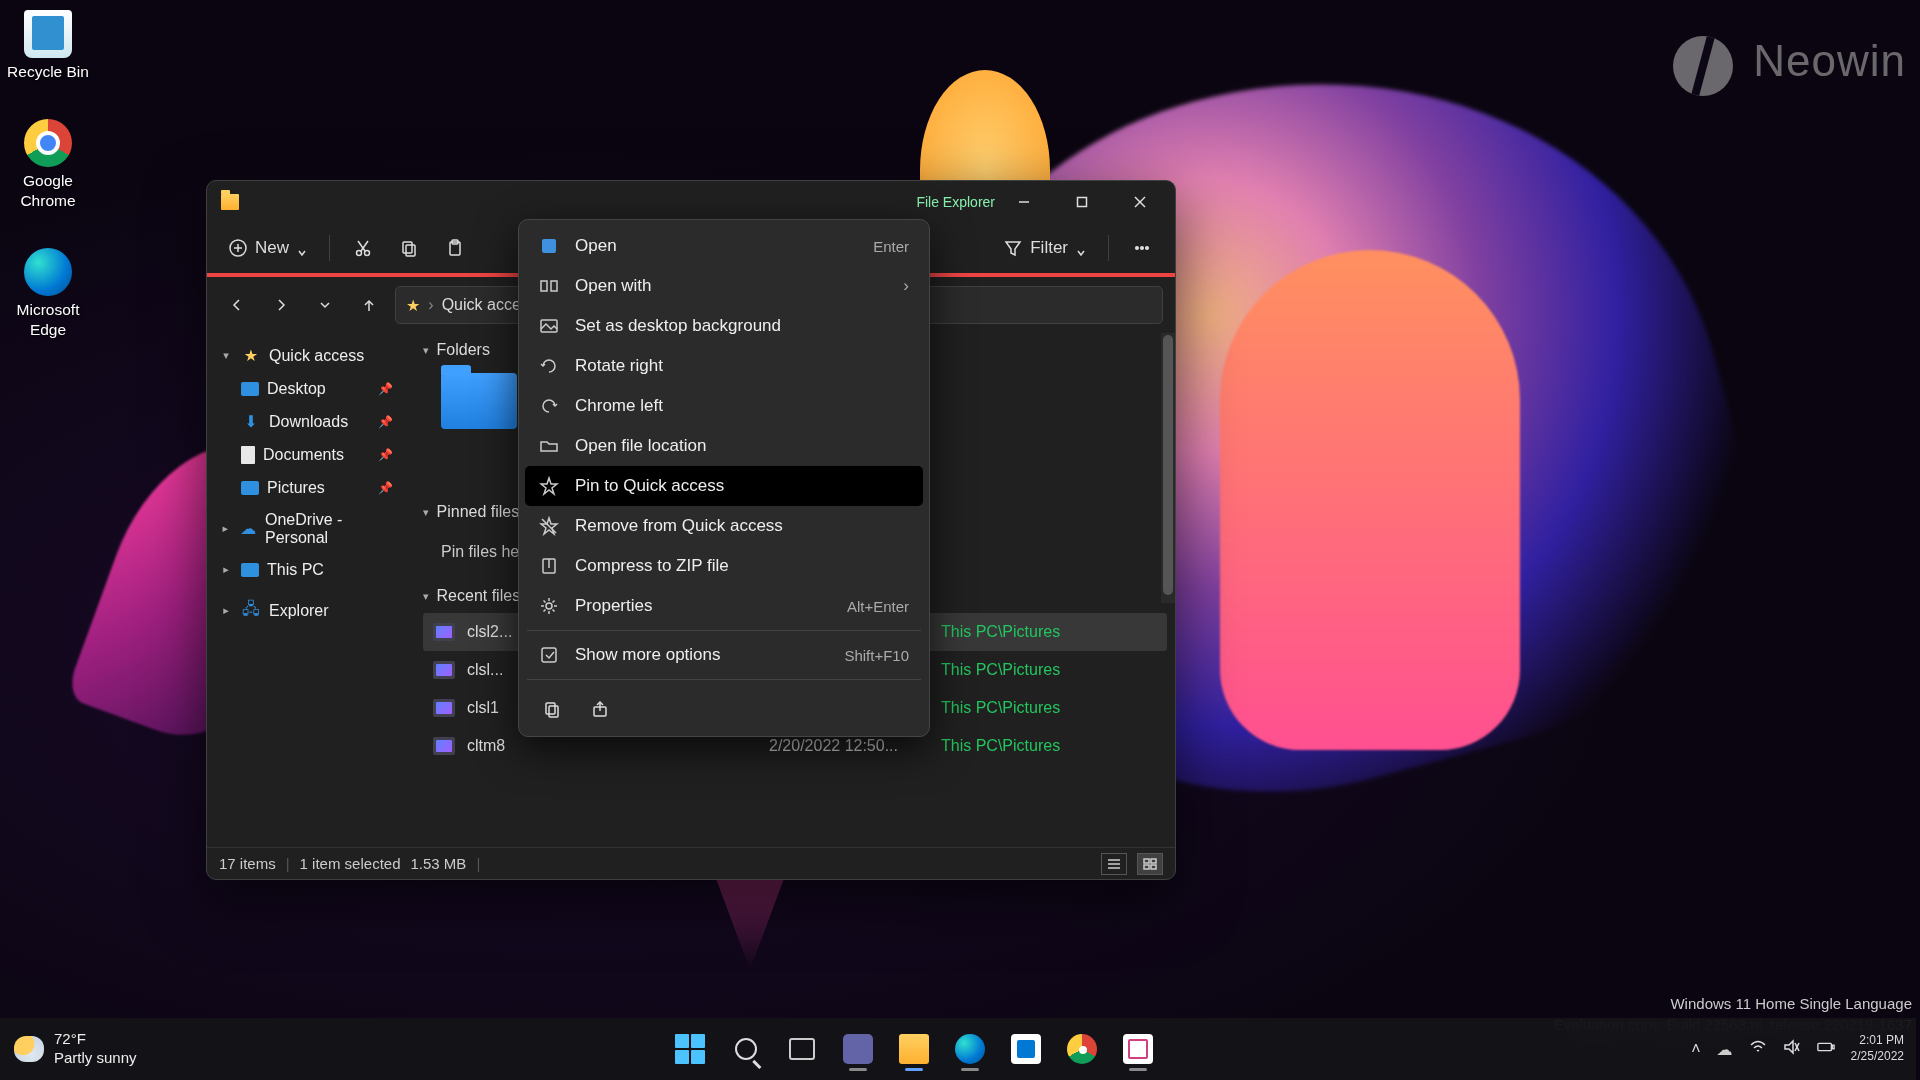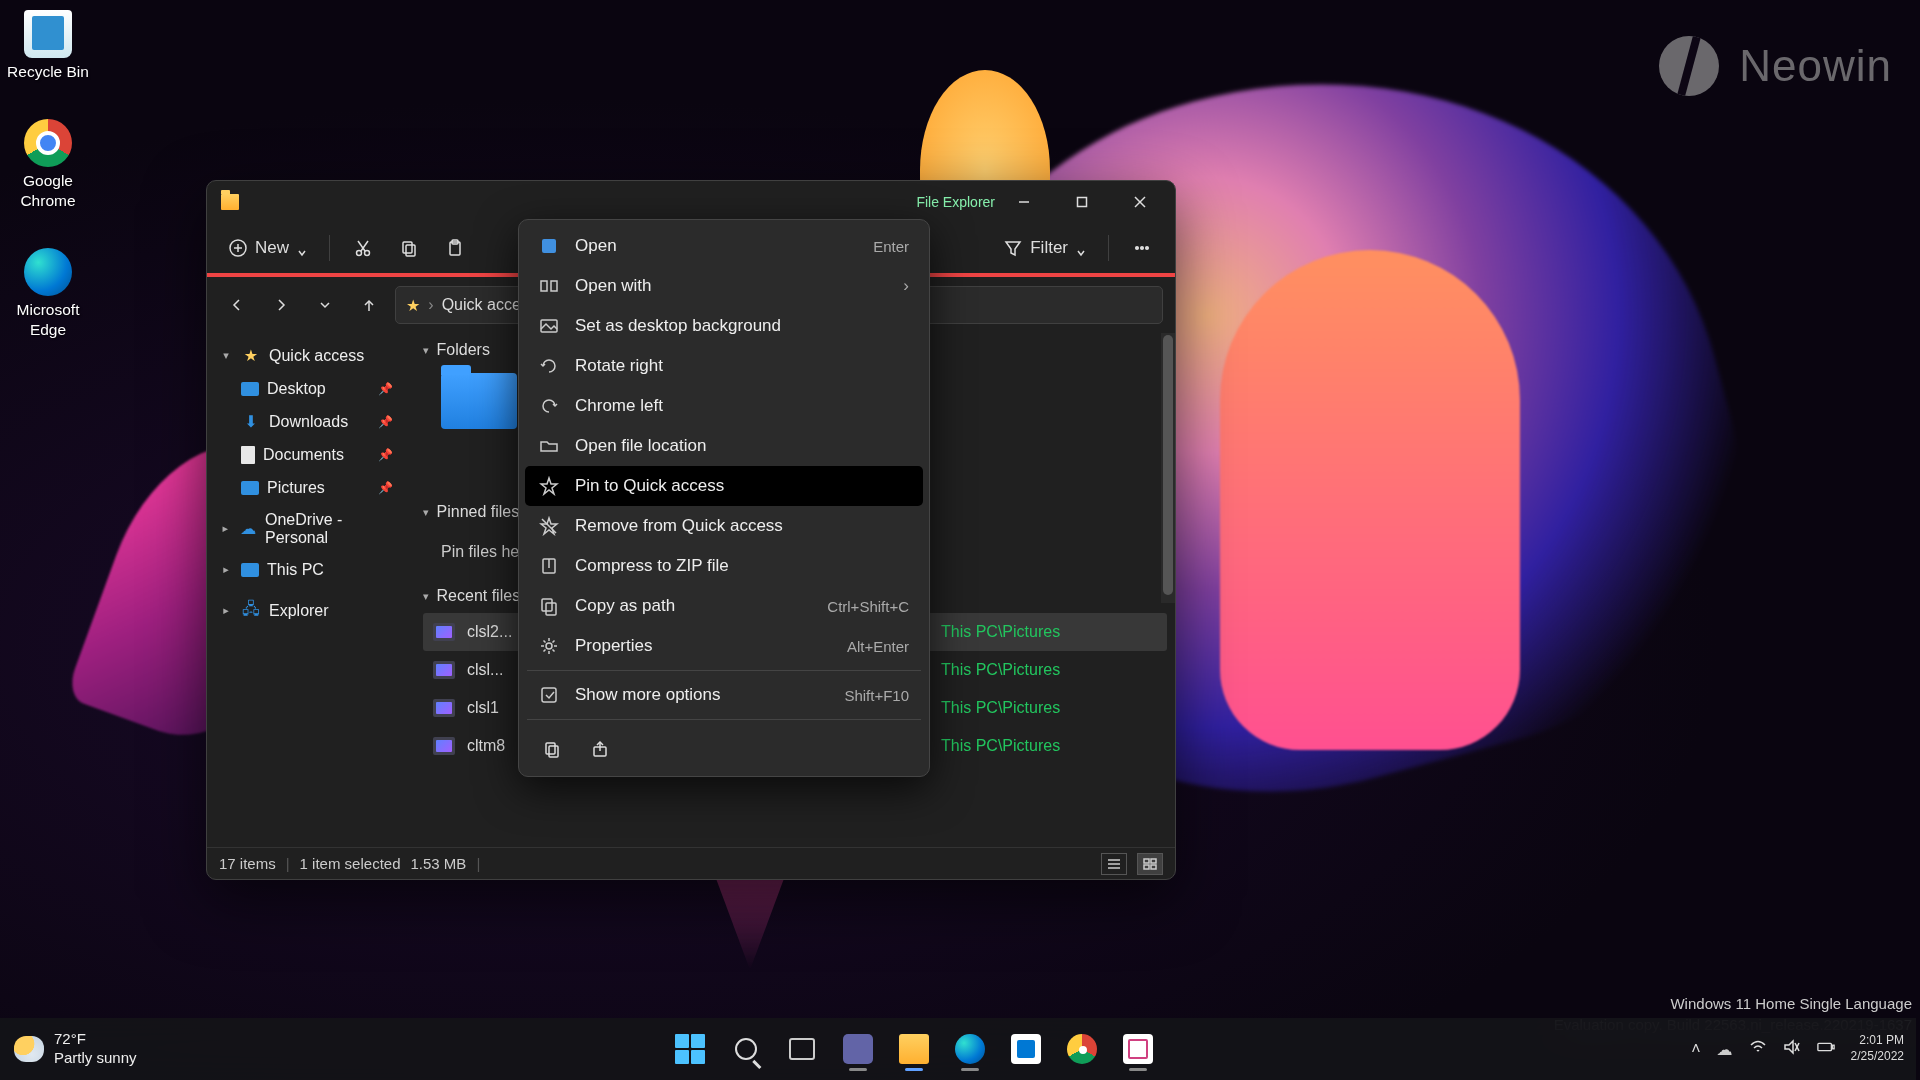--- a/index.html
+++ b/index.html
@@ -18,21 +18,21 @@
 .desktop-icon { width: 84px; display: flex; flex-direction: column; align-items: center; gap: 4px; cursor: pointer; }
 .desktop-icon .icon { width: 48px; height: 48px; }
 .desktop-icon .label { color: #fff; font-size: 15.5px; text-align: center; text-shadow: 1px 1px 2px rgba(0,0,0,0.8); line-height: 1.25; }
 .recycle-bin-icon { background: linear-gradient(180deg, #fff 0%, #d0e8f0 100%); border-radius: 4px 4px 8px 8px; position: relative; }
 .recycle-bin-icon::before { content:''; position:absolute; inset:6px 8px 8px 8px; background: #3090d0; border-radius: 2px; }
 .chrome-icon { border-radius: 50%; background: conic-gradient(#db4437 0deg 120deg, #0f9d58 120deg 240deg, #ffcd40 240deg 360deg); position: relative; }
 .chrome-icon::after { content:''; position:absolute; inset:12px; background:#4285f4; border:4px solid #fff; border-radius:50%; }
 .edge-icon { border-radius: 50%; background: radial-gradient(circle at 30% 30%, #30e0d0 0%, #0078d4 60%, #005090 100%); }
 
 
-.watermark-logo { position: absolute; top: 36px; right: 28px; display: flex; align-items: center; gap: 20px; opacity: 0.6; }
+.watermark-logo { position: absolute; top: 36px; right: 14px; display: flex; align-items: flex-start; gap: 20px; opacity: 0.6; }
 .watermark-logo .nlogo { width: 60px; height: 60px; border-radius: 50%; background: #aaa; position: relative; overflow: hidden; }
 .watermark-logo .nlogo::before { content:''; position:absolute; left:26px; top:-5px; width:8px; height:70px; background:#100818; transform: rotate(15deg); }
 .watermark-logo .txt { color: #aaa; font-size: 44px; font-weight: 400; letter-spacing: 1px; }
 
 .build-info { position: absolute; bottom: 45px; right: 8px; text-align: right; color: #ccc; font-size: 15px; line-height: 1.4; }
 
 
 .explorer { position: absolute; top: 180px; left: 206px; width: 970px; height: 700px; background: #202020; border: 1px solid #404040; border-radius: 10px; display: flex; flex-direction: column; box-shadow: 0 20px 60px rgba(0,0,0,0.6); overflow: hidden; }
 .titlebar { height: 42px; display: flex; align-items: center; padding: 0 6px 0 14px; }
 .titlebar .app-icon { width: 18px; height: 16px; background: linear-gradient(180deg, #ffd060 0%, #ffb030 100%); border-radius: 1px; position: relative; margin-right: 10px; }
@@ -470,30 +470,20 @@
         <svg viewBox="0 0 20 20">
           <rect x="4" y="3" width="12" height="14" rx="1"></rect>
           <line x1="10" y1="3" x2="10" y2="12"></line>
         </svg>
       </span>
     <span class="clabel">Compress to ZIP file</span>
   </div>
   <div class="ctx-item">
     <span class="cicon">
         <svg viewBox="0 0 20 20">
-          <rect x="3" y="3" width="10" height="12" rx="1"></rect>
-          <rect x="7" y="7" width="10" height="12" rx="1"></rect>
-        </svg>
-      </span>
-    <span class="clabel">Copy as path</span>
-    <span class="cshort">Ctrl+Shift+C</span>
-  </div>
-  <div class="ctx-item">
-    <span class="cicon">
-        <svg viewBox="0 0 20 20">
           <circle cx="10" cy="10" r="3"></circle>
           <path d="M10 2 L10 5 M10 15 L10 18 M2 10 L5 10 M15 10 L18 10 M4.5 4.5 L6.5 6.5 M13.5 13.5 L15.5 15.5 M15.5 4.5 L13.5 6.5 M6.5 13.5 L4.5 15.5"></path>
         </svg>
       </span>
     <span class="clabel">Properties</span>
     <span class="cshort">Alt+Enter</span>
   </div>
   <div class="ctx-sep"></div>
   <div class="ctx-item">
     <span class="cicon">

